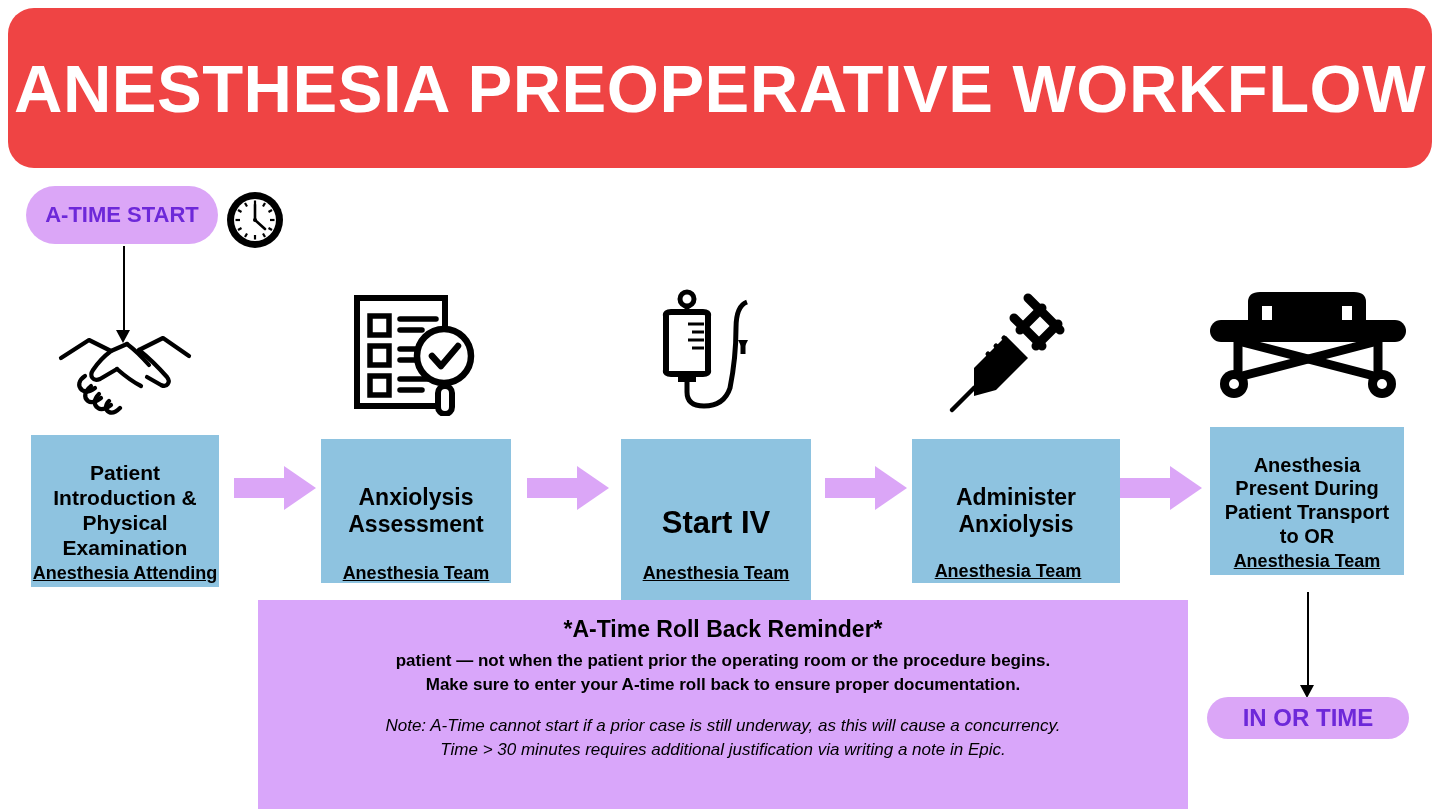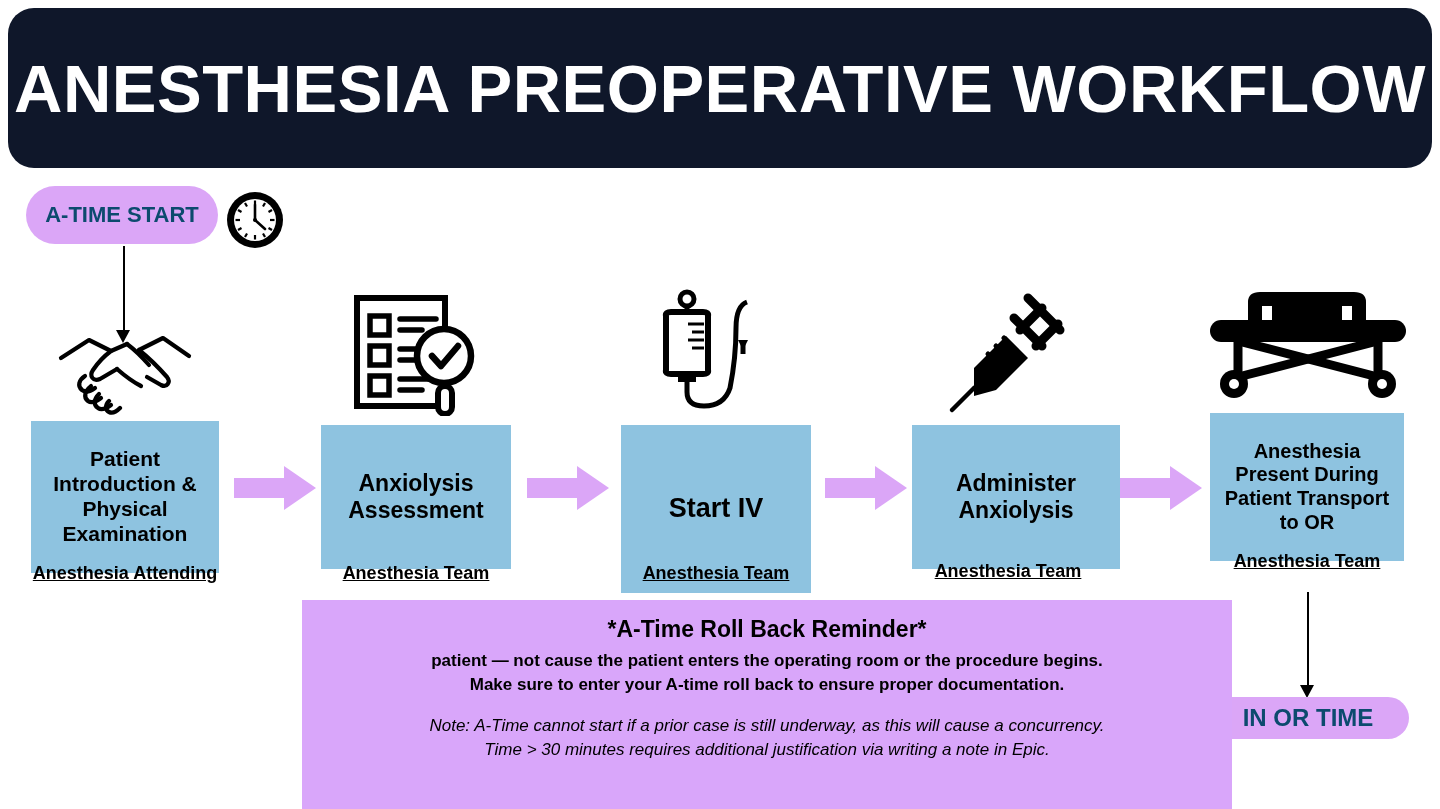--- a/index.html
+++ b/index.html
@@ -8,33 +8,33 @@
     background:#ffffff;
     font-family:"Liberation Sans", sans-serif;
     overflow:hidden;
     position:relative;
   }
   .stage{position:absolute;left:0;top:0;width:1440px;height:809px;}
 
   
   .header{
     position:absolute;left:8px;top:8px;width:1424px;height:160px;
-    background:#0f172a;border-radius:26px;
+    background:#ef4444;border-radius:26px;
     display:flex;align-items:center;justify-content:center;
   }
   .header-title{
     color:#ffffff;font-weight:bold;font-size:67px;letter-spacing:0.5px;
     white-space:nowrap;line-height:1;
   }
 
   
   .pill{
     position:absolute;background:#dba6f7;border-radius:999px;
     display:flex;align-items:center;justify-content:center;
-    color:#0c4a6e;font-weight:bold;
+    color:#6d28d9;font-weight:bold;
   }
   .pill-start{left:26px;top:186px;width:192px;height:58px;font-size:22px;}
   .pill-end{left:1207px;top:697px;width:202px;height:42px;font-size:24px;}
 
   
   .clock-icon{position:absolute;left:224px;top:189px;width:62px;height:62px;}
 
   
   .vline{position:absolute;background:#000;width:2px;}
   .vhead{
@@ -44,46 +44,46 @@
   }
 
   
   .icon-slot{position:absolute;display:flex;align-items:flex-end;justify-content:center;}
 
   
   .box{
     position:absolute;background:#8ec3e0;
     display:flex;align-items:center;justify-content:center;text-align:center;
     color:#000;font-weight:bold;line-height:1.18;
-    padding:4px 6px;box-sizing:border-box;
+    padding:4px 6px;box-sizing:border-box;margin-top:14px;
   }
   .b1{left:31px;  top:421px; width:188px;height:152px;font-size:21px;}
   .b2{left:321px; top:425px; width:190px;height:144px;font-size:23px;}
-  .b3{left:621px; top:425px; width:190px;height:168px;font-size:27px;}
+  .b3{left:621px; top:425px; width:190px;height:168px;font-size:31px;}
   .b4{left:912px; top:425px; width:208px;height:144px;font-size:23px;}
   .b5{left:1210px;top:413px; width:194px;height:148px;font-size:20px;}
 
   .caption{
     position:absolute;text-align:center;color:#000;font-weight:bold;font-size:18px;
     text-decoration:underline;white-space:nowrap;
   }
   .c1{left:19px;  top:563px;width:212px;text-decoration:underline;}
   .c2{left:321px; top:563px;width:190px;}
   .c3{left:621px; top:563px;width:190px;}
   .c4{left:912px; top:561px;width:192px;}
   .c5{left:1210px;top:551px;width:194px;}
 
   
   .barrow{position:absolute;width:82px;height:44px;}
 
   
   .reminder{
     position:absolute;left:258px;top:600px;width:930px;height:209px;
     background:#d9a6fa;box-sizing:border-box;
-    padding:16px 18px 10px 18px;text-align:center;color:#000;margin-left:44px;
+    padding:16px 18px 10px 18px;text-align:center;color:#000;
   }
   .rem-title{font-weight:bold;font-size:23px;margin-bottom:6px;}
   .rem-line{font-weight:bold;font-size:17px;line-height:1.42;}
   .rem-gap{height:17px;}
   .rem-note{font-weight:normal;font-style:italic;font-size:17px;line-height:1.42;}
 </style>
 </head>
 <body>
 
 <div class="stage">
@@ -240,20 +240,20 @@
 
   <div class="vline" style="left:1307px;top:592px;height:95px;"></div>
   <div class="vhead" style="left:1300px;top:685px;"></div>
 
   <div class="pill pill-end">
     <span>IN OR TIME</span>
   </div>
 
   <div class="reminder">
     <div class="rem-title">*A-Time Roll Back Reminder*</div>
-    <div class="rem-line">patient — not cause the patient enters the operating room or the procedure begins.</div>
+    <div class="rem-line">patient — not when the patient prior the operating room or the procedure begins.</div>
     <div class="rem-line">Make sure to enter your A-time roll back to ensure proper documentation.</div>
     <div class="rem-gap"></div>
     <div class="rem-note">Note: A-Time cannot start if a prior case is still underway, as this will cause a concurrency.</div>
     <div class="rem-note">Time &gt; 30 minutes requires additional justification via writing a note in Epic.</div>
   </div>
 
 </div>
 
 </body></html>

